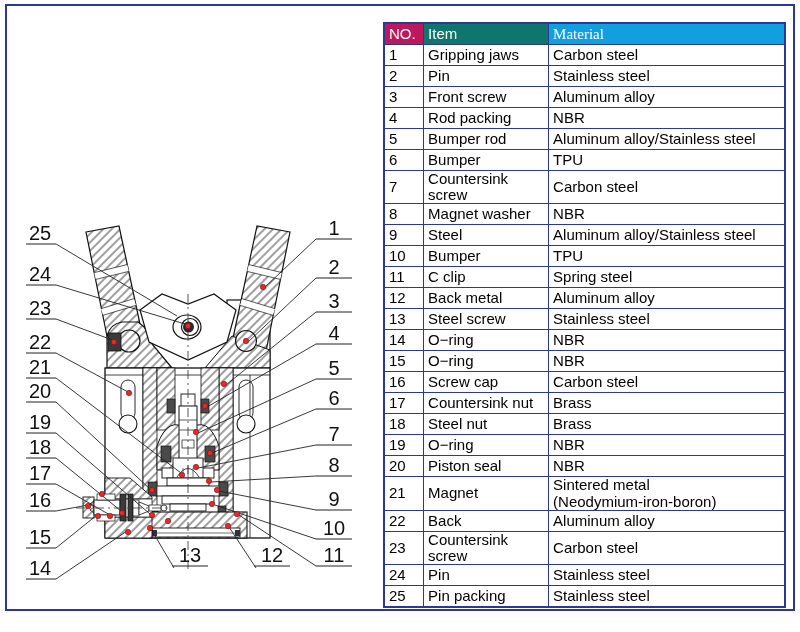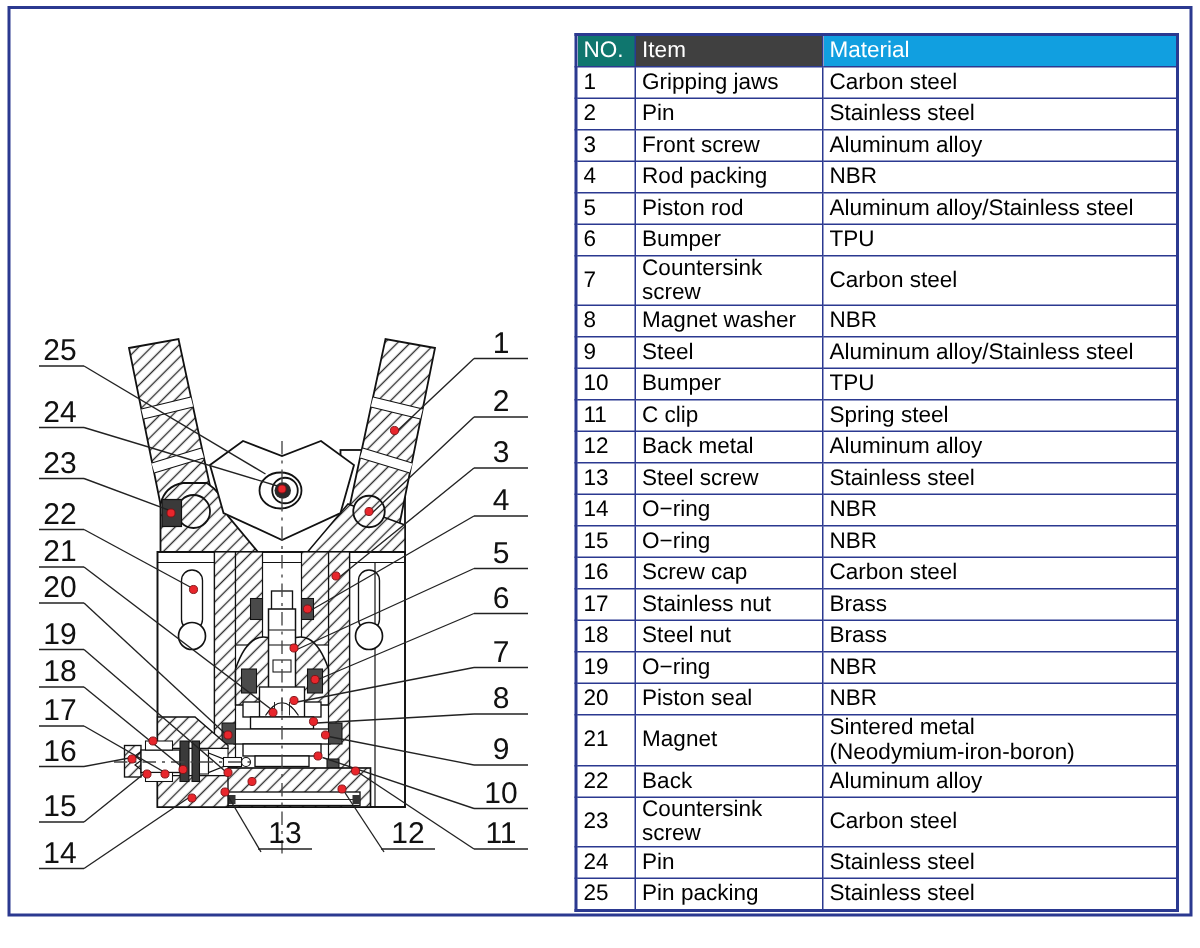--- a/index.html
+++ b/index.html
@@ -266,23 +266,23 @@
 </svg>
 
 <table class="parts-table">
   <colgroup>
       <col class="c-no">
       <col class="c-item">
       <col class="c-mat">
     </colgroup>
   <thead>
     <tr>
-      <th style="background: #0f766e;">NO.</th>
-      <th style="background: #404040;">Item</th>
-      <th style="background: rgb(17, 159, 224);">Material</th>
+      <th style="background: #be185d;">NO.</th>
+      <th style="background: #0f766e;">Item</th>
+      <th style="background: rgb(17, 159, 224); font-family: Liberation Serif, serif;">Material</th>
     </tr>
   </thead>
   <tbody>
       <tr>
         <td>1</td>
         <td>Gripping jaws</td>
         <td>Carbon steel</td>
       </tr>
       <tr>
         <td>2</td>
@@ -294,21 +294,21 @@
         <td>Front screw</td>
         <td>Aluminum alloy</td>
       </tr>
       <tr>
         <td>4</td>
         <td>Rod packing</td>
         <td>NBR</td>
       </tr>
       <tr>
         <td>5</td>
-        <td>Piston rod</td>
+        <td>Bumper rod</td>
         <td>Aluminum alloy/Stainless steel</td>
       </tr>
       <tr>
         <td>6</td>
         <td>Bumper</td>
         <td>TPU</td>
       </tr>
       <tr>
         <td>7</td>
         <td>Countersink screw</td>
@@ -354,21 +354,21 @@
         <td>O−ring</td>
         <td>NBR</td>
       </tr>
       <tr>
         <td>16</td>
         <td>Screw cap</td>
         <td>Carbon steel</td>
       </tr>
       <tr>
         <td>17</td>
-        <td>Stainless nut</td>
+        <td>Countersink nut</td>
         <td>Brass</td>
       </tr>
       <tr>
         <td>18</td>
         <td>Steel nut</td>
         <td>Brass</td>
       </tr>
       <tr>
         <td>19</td>
         <td>O−ring</td>

